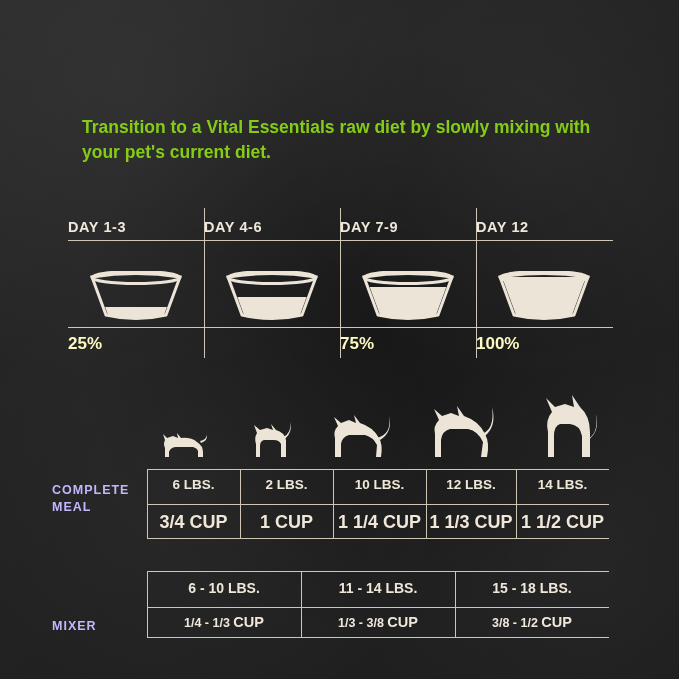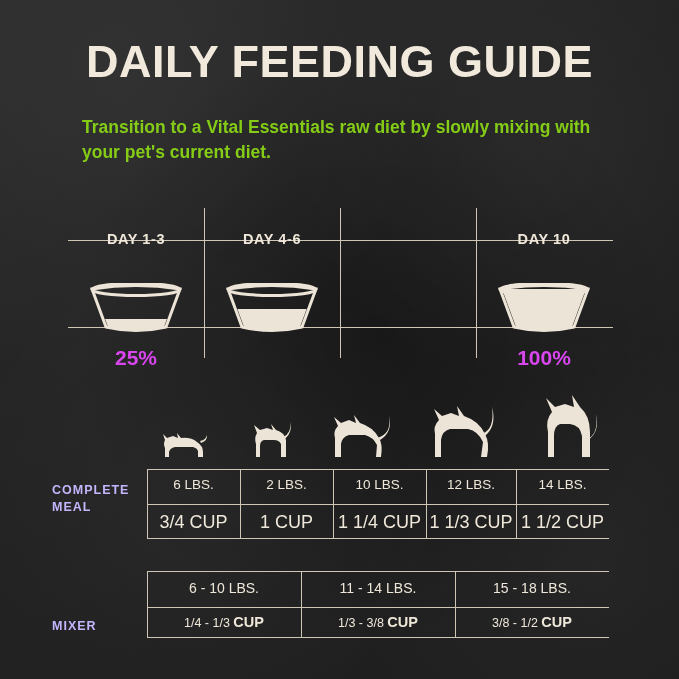--- a/index.html
+++ b/index.html
@@ -61,44 +61,44 @@
   
   .bowls {
     position: absolute;
     top: 208px;
     left: 68px;
     width: 545px;
     height: 150px;
   }
   .bowl-col {
     position: absolute;
-    top: 16px;
+    top: 4px;
     width: 136px;
     height: 150px;
-    text-align: center;
+    text-align: left;
   }
   .bowl-col .day {
     font-size: 14.5px;
     font-weight: bold;
     letter-spacing: 0.6px;
     color: #efe7d9;
     margin-top: 7px;
   }
   .bowl-art {
     height: 62px;
     margin-top: 26px;
     display: flex;
     align-items: flex-end;
     justify-content: center;
   }
   .bowl-col .pct {
-    font-size: 21px;
+    font-size: 17px;
     font-weight: bold;
     margin-top: 11px;
-    color: #d946ef;
+    color: #fef9c3;
   }
   
   .hline {
     position: absolute;
     background: #cfc6b6;
     height: 1px;
   }
   .vline {
     position: absolute;
     background: #cfc6b6;
@@ -125,37 +125,36 @@
     font-size: 12.5px;
     font-weight: bold;
     letter-spacing: 1px;
     color: #c4b5fd;
     text-align: left;
     line-height: 1.35;
   }
   .cell {
     position: absolute;
     text-align: center;
-    font-weight: normal;
+    font-weight: bold;
     color: #efe7d9;
   }
   .cell.lbs { font-size: 13.5px; }
   .cell.cup { font-size: 18px; }
   .cell.mix-lbs { font-size: 14px; }
   .cell.mix-cup { font-size: 12.5px; }
   .cell.mix-cup b { font-size: 14.5px; }
 </style>
 </head>
 <body>
 
 <div class="bg-texture"></div>
 
 <div class="page">
 
-  <div class="title">DAILY FEEDING GUIDE</div>
   <div class="subtitle">Transition to a Vital Essentials raw diet by slowly mixing with your pet's current diet.</div>
 
   <div class="bowls">
 
     <div class="hline" style="top:32px; left:0; width:545px;"></div>
     <div class="hline" style="top:119px; left:0; width:545px;"></div>
     <div class="vline" style="top:0; left:136px; height:150px;"></div>
     <div class="vline" style="top:0; left:272px; height:150px;"></div>
     <div class="vline" style="top:0; left:408px; height:150px;"></div>
 
@@ -191,23 +190,41 @@
           </defs>
           <path d="M8,6 Q52,-1 96,6 L82,44 Q52,51 22,44 Z" fill="none" stroke="#ece4d6" stroke-width="3"></path>
           <ellipse cx="52" cy="6.5" rx="44" ry="6" fill="none" stroke="#ece4d6" stroke-width="3"></ellipse>
           <g clip-path="url(#clipBowl2)">
             <rect x="0" y="26" width="104" height="30" fill="#ece4d6"></rect>
           </g>
         </svg>
       </div>
     </div>
 
+    <div class="bowl-col" style="left:272px;">
+      <div class="day">DAY 7-9</div>
+      <div class="bowl-art">
+        <svg width="104" height="52" viewBox="0 0 104 52">
+          <defs>
+            <clipPath id="clipBowl3">
+              <path d="M10,6 L94,6 L80,44 Q52,50 24,44 Z"></path>
+            </clipPath>
+          </defs>
+          <path d="M8,6 Q52,-1 96,6 L82,44 Q52,51 22,44 Z" fill="none" stroke="#ece4d6" stroke-width="3"></path>
+          <ellipse cx="52" cy="6.5" rx="44" ry="6" fill="none" stroke="#ece4d6" stroke-width="3"></ellipse>
+          <g clip-path="url(#clipBowl3)">
+            <rect x="0" y="16" width="104" height="40" fill="#ece4d6"></rect>
+          </g>
+        </svg>
+      </div>
+      <div class="pct">75%</div>
+    </div>
 
     <div class="bowl-col" style="left:408px;">
-      <div class="day">DAY 10</div>
+      <div class="day">DAY 12</div>
       <div class="bowl-art">
         <svg width="104" height="52" viewBox="0 0 104 52">
           <defs>
             <clipPath id="clipBowl4">
               <path d="M10,6 L94,6 L80,44 Q52,50 24,44 Z"></path>
             </clipPath>
           </defs>
           <path d="M8,6 Q52,-1 96,6 L82,44 Q52,51 22,44 Z" fill="none" stroke="#ece4d6" stroke-width="3"></path>
           <ellipse cx="52" cy="6.5" rx="44" ry="6" fill="none" stroke="#ece4d6" stroke-width="3"></ellipse>
           <g clip-path="url(#clipBowl4)">

